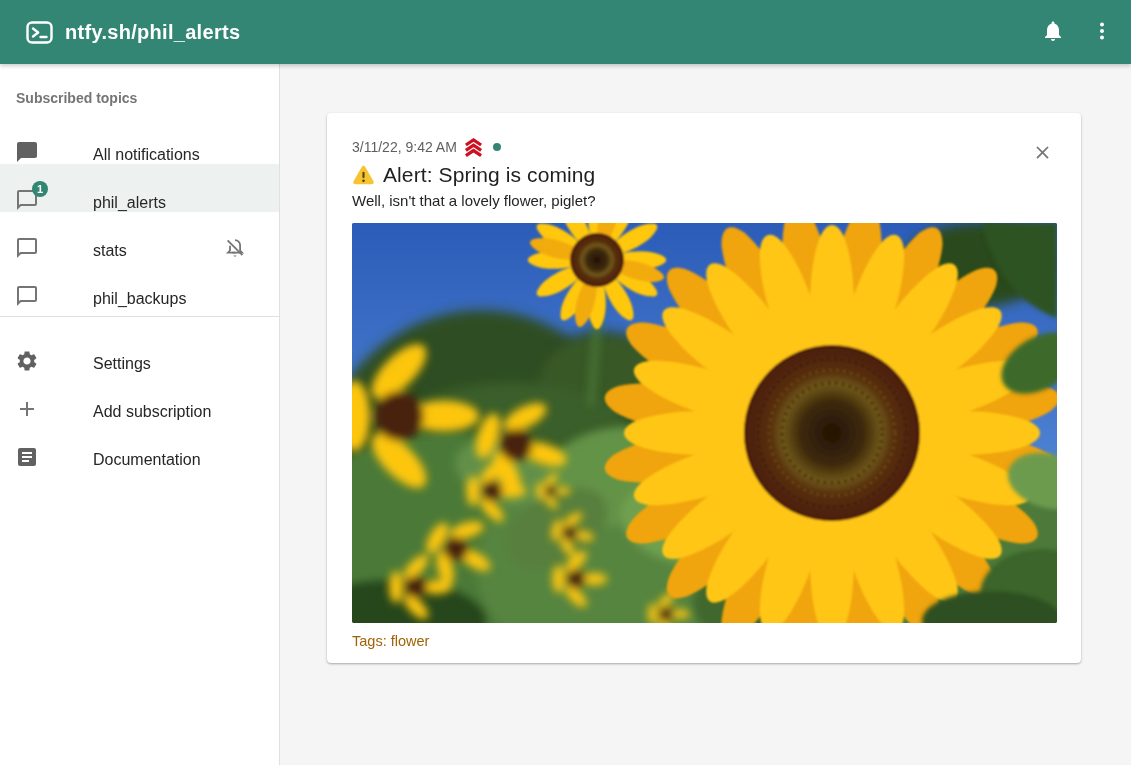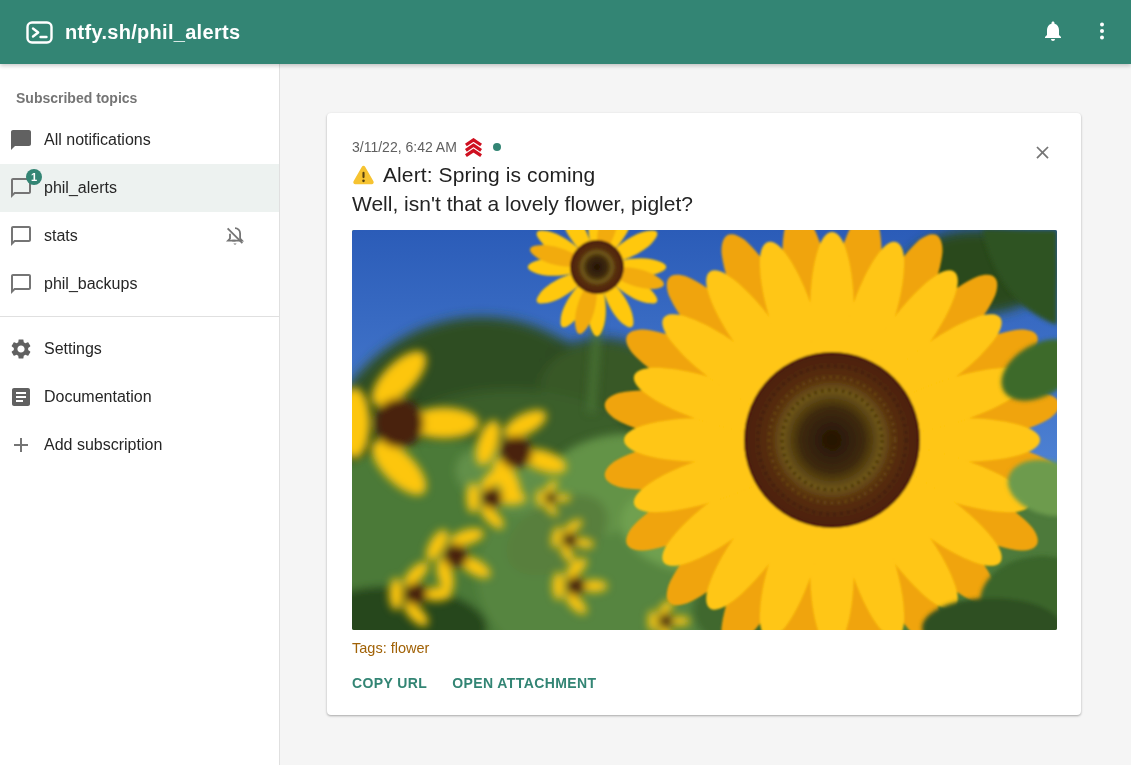--- a/index.html
+++ b/index.html
@@ -17,43 +17,43 @@
     display:flex; align-items:center; justify-content:center; cursor:pointer; margin-left:9px; }
 
   
   .row { display:flex; height:745px; }
   .sidebar { width:280px; background:#fff; border-right:1px solid #e0e0e0; padding-top:22px; flex:none; }
   .main { flex:1; background:#f5f5f5; position:relative; }
 
   
   .section-label { padding:0 16px; height:24px; font-size:14px; font-weight:700; color:#757575;
     display:flex; align-items:center; margin-bottom:6px; }
-  .nav-item { height:48px; display:flex; align-items:center; padding:0 16px 0 9px;
-    cursor:pointer; color:#262626; font-size:16px; position:relative; }
+  .nav-item { height:48px; display:flex; align-items:flex-end; padding:0 16px 0 15px;
+    cursor:pointer; color:#262626; font-size:16px; position:relative;gap:43px; }
   .nav-item.selected { background:#edf2f0; }
   .nav-item .icn { width:24px; height:24px; margin-right:11px; flex:none; position:relative; }
   .nav-item .right-icn { margin-left:auto; margin-right:16px; width:24px; height:24px; }
   .badge { position:absolute; top:-7px; right:-9px; min-width:16px; height:16px; border-radius:8px;
     background:#338574; color:#fff; font-size:11px; font-weight:700; display:flex;
     align-items:center; justify-content:center; padding:0 3px; }
   .divider { border:none; border-top:1px solid #e0e0e0; margin:8px 0; }
 
   
   .card { position:absolute; left:47px; top:49px; width:754px; background:#fff;
     border-radius:4px; box-shadow:0 1px 3px rgba(0,0,0,.14), 0 1px 2px rgba(0,0,0,.20);
     padding:24px 25px 14px 25px; }
   .ts-row { display:flex; align-items:center; font-size:14px; color:#5f5f5f; height:20px; }
   .ts-row .prio { margin:0 5px 0 6px; display:flex; }
   .dot { width:8px; height:8px; border-radius:50%; background:#338574; margin-left:4px; }
   .close-btn { position:absolute; top:24px; right:22px; width:34px; height:34px; border:none;
     background:transparent; border-radius:50%; cursor:pointer; display:flex;
     align-items:center; justify-content:center; }
   .card h2 { margin-top:6px; font-size:21px; font-weight:400; color:#1f1f1f;
     display:flex; align-items:center; gap:8px; letter-spacing:.1px; }
-  .card .body-text { margin-top:5px; font-size:21px; color:#242424; }
+  .card .body-text { margin-top:5px; font-size:15px; color:#242424; }
   .attachment { margin-top:14px; width:705px; height:400px; border-radius:2px; overflow:hidden;
     line-height:0; }
   .tags { margin-top:10px; font-size:14.5px; color:#a16207; }
   .actions { margin-top:9px; margin-left:-8px; display:flex; }
   .text-btn { border:none; background:transparent; color:#338574; font-family:"Liberation Sans",sans-serif;
     font-size:14px; font-weight:700; letter-spacing:.4px; text-transform:uppercase;
     padding:10px 8px; margin-right:9px; border-radius:4px; cursor:pointer; }
 </style>
 </head>
 <body>
@@ -142,42 +142,42 @@
       <span class="icn">
         <svg viewBox="0 0 24 24" width="24" height="24" fill="#616161">
           <path d="M19.14 12.94c.04-.3.06-.61.06-.94 0-.32-.02-.64-.07-.94l2.03-1.58c.18-.14.23-.41.12-.61l-1.92-3.32c-.12-.22-.37-.29-.59-.22l-2.39.96c-.5-.38-1.03-.7-1.62-.94l-.36-2.54c-.04-.24-.24-.41-.48-.41h-3.84c-.24 0-.43.17-.47.41l-.36 2.54c-.59.24-1.13.57-1.62.94l-2.39-.96c-.22-.08-.47 0-.59.22L2.74 8.87c-.12.21-.08.47.12.61l2.03 1.58c-.05.3-.09.63-.09.94s.02.64.07.94l-2.03 1.58c-.18.14-.23.41-.12.61l1.92 3.32c.12.22.37.29.59.22l2.39-.96c.5.38 1.03.7 1.62.94l.36 2.54c.05.24.24.41.48.41h3.84c.24 0 .44-.17.47-.41l.36-2.54c.59-.24 1.13-.56 1.62-.94l2.39.96c.22.08.47 0 .59-.22l1.92-3.32c.12-.22.07-.47-.12-.61l-2.01-1.58zM12 15.6c-1.98 0-3.6-1.62-3.6-3.6s1.62-3.6 3.6-3.6 3.6 1.62 3.6 3.6-1.62 3.6-3.6 3.6z"></path>
         </svg>
       </span>
       <span>Settings</span>
     </div>
 
     <div class="nav-item">
       <span class="icn">
+        <svg viewBox="0 0 24 24" width="24" height="24" fill="#757575">
+          <path d="M19 13h-6v6h-2v-6H5v-2h6V5h2v6h6v2z"></path>
+        </svg>
+      </span>
+      <span>Add subscription</span>
+    </div>
+
+    <div class="nav-item">
+      <span class="icn">
         <svg viewBox="0 0 24 24" width="24" height="24" fill="#616161">
           <path d="M19 3H5c-1.1 0-2 .9-2 2v14c0 1.1.9 2 2 2h14c1.1 0 2-.9 2-2V5c0-1.1-.9-2-2-2zm-5 14H7v-2h7v2zm3-4H7v-2h10v2zm0-4H7V7h10v2z"></path>
         </svg>
       </span>
       <span>Documentation</span>
     </div>
-
-    <div class="nav-item">
-      <span class="icn">
-        <svg viewBox="0 0 24 24" width="24" height="24" fill="#757575">
-          <path d="M19 13h-6v6h-2v-6H5v-2h6V5h2v6h6v2z"></path>
-        </svg>
-      </span>
-      <span>Add subscription</span>
-    </div>
   </nav>
 
   <main class="main">
     <section class="card">
 
       <div class="ts-row">
-        <span>3/11/22, 6:42 AM</span>
+        <span>3/11/22, 9:42 AM</span>
         <span class="prio">
           <svg viewBox="0 0 22 20" width="21" height="19">
             <g fill="none" stroke="#cf1020" stroke-width="3.4" stroke-linejoin="miter">
               <path d="M3 7.4 L11 2 L19 7.4"></path>
               <path d="M3 13 L11 7.6 L19 13"></path>
               <path d="M3 18.6 L11 13.2 L19 18.6"></path>
             </g>
           </svg>
         </span>
         <span class="dot"></span>
@@ -369,20 +369,16 @@
             <ellipse cx="688" cy="140" rx="42" ry="26" fill="#3e6b2a" transform="rotate(-30 688 140)"></ellipse>
             <ellipse cx="697" cy="258" rx="42" ry="27" fill="#6d9b4e" transform="rotate(15 697 258)"></ellipse>
             <ellipse cx="690" cy="372" rx="62" ry="46" fill="#3a652b"></ellipse>
             <ellipse cx="640" cy="398" rx="70" ry="30" fill="#2d5022"></ellipse>
           </g>
         </svg>
       </div>
 
       <p class="tags">Tags: flower</p>
 
-      <div class="actions">
-        <button class="text-btn">COPY URL</button>
-        <button class="text-btn">OPEN ATTACHMENT</button>
-      </div>
 
     </section>
   </main>
 </div>
 
 </body></html>

